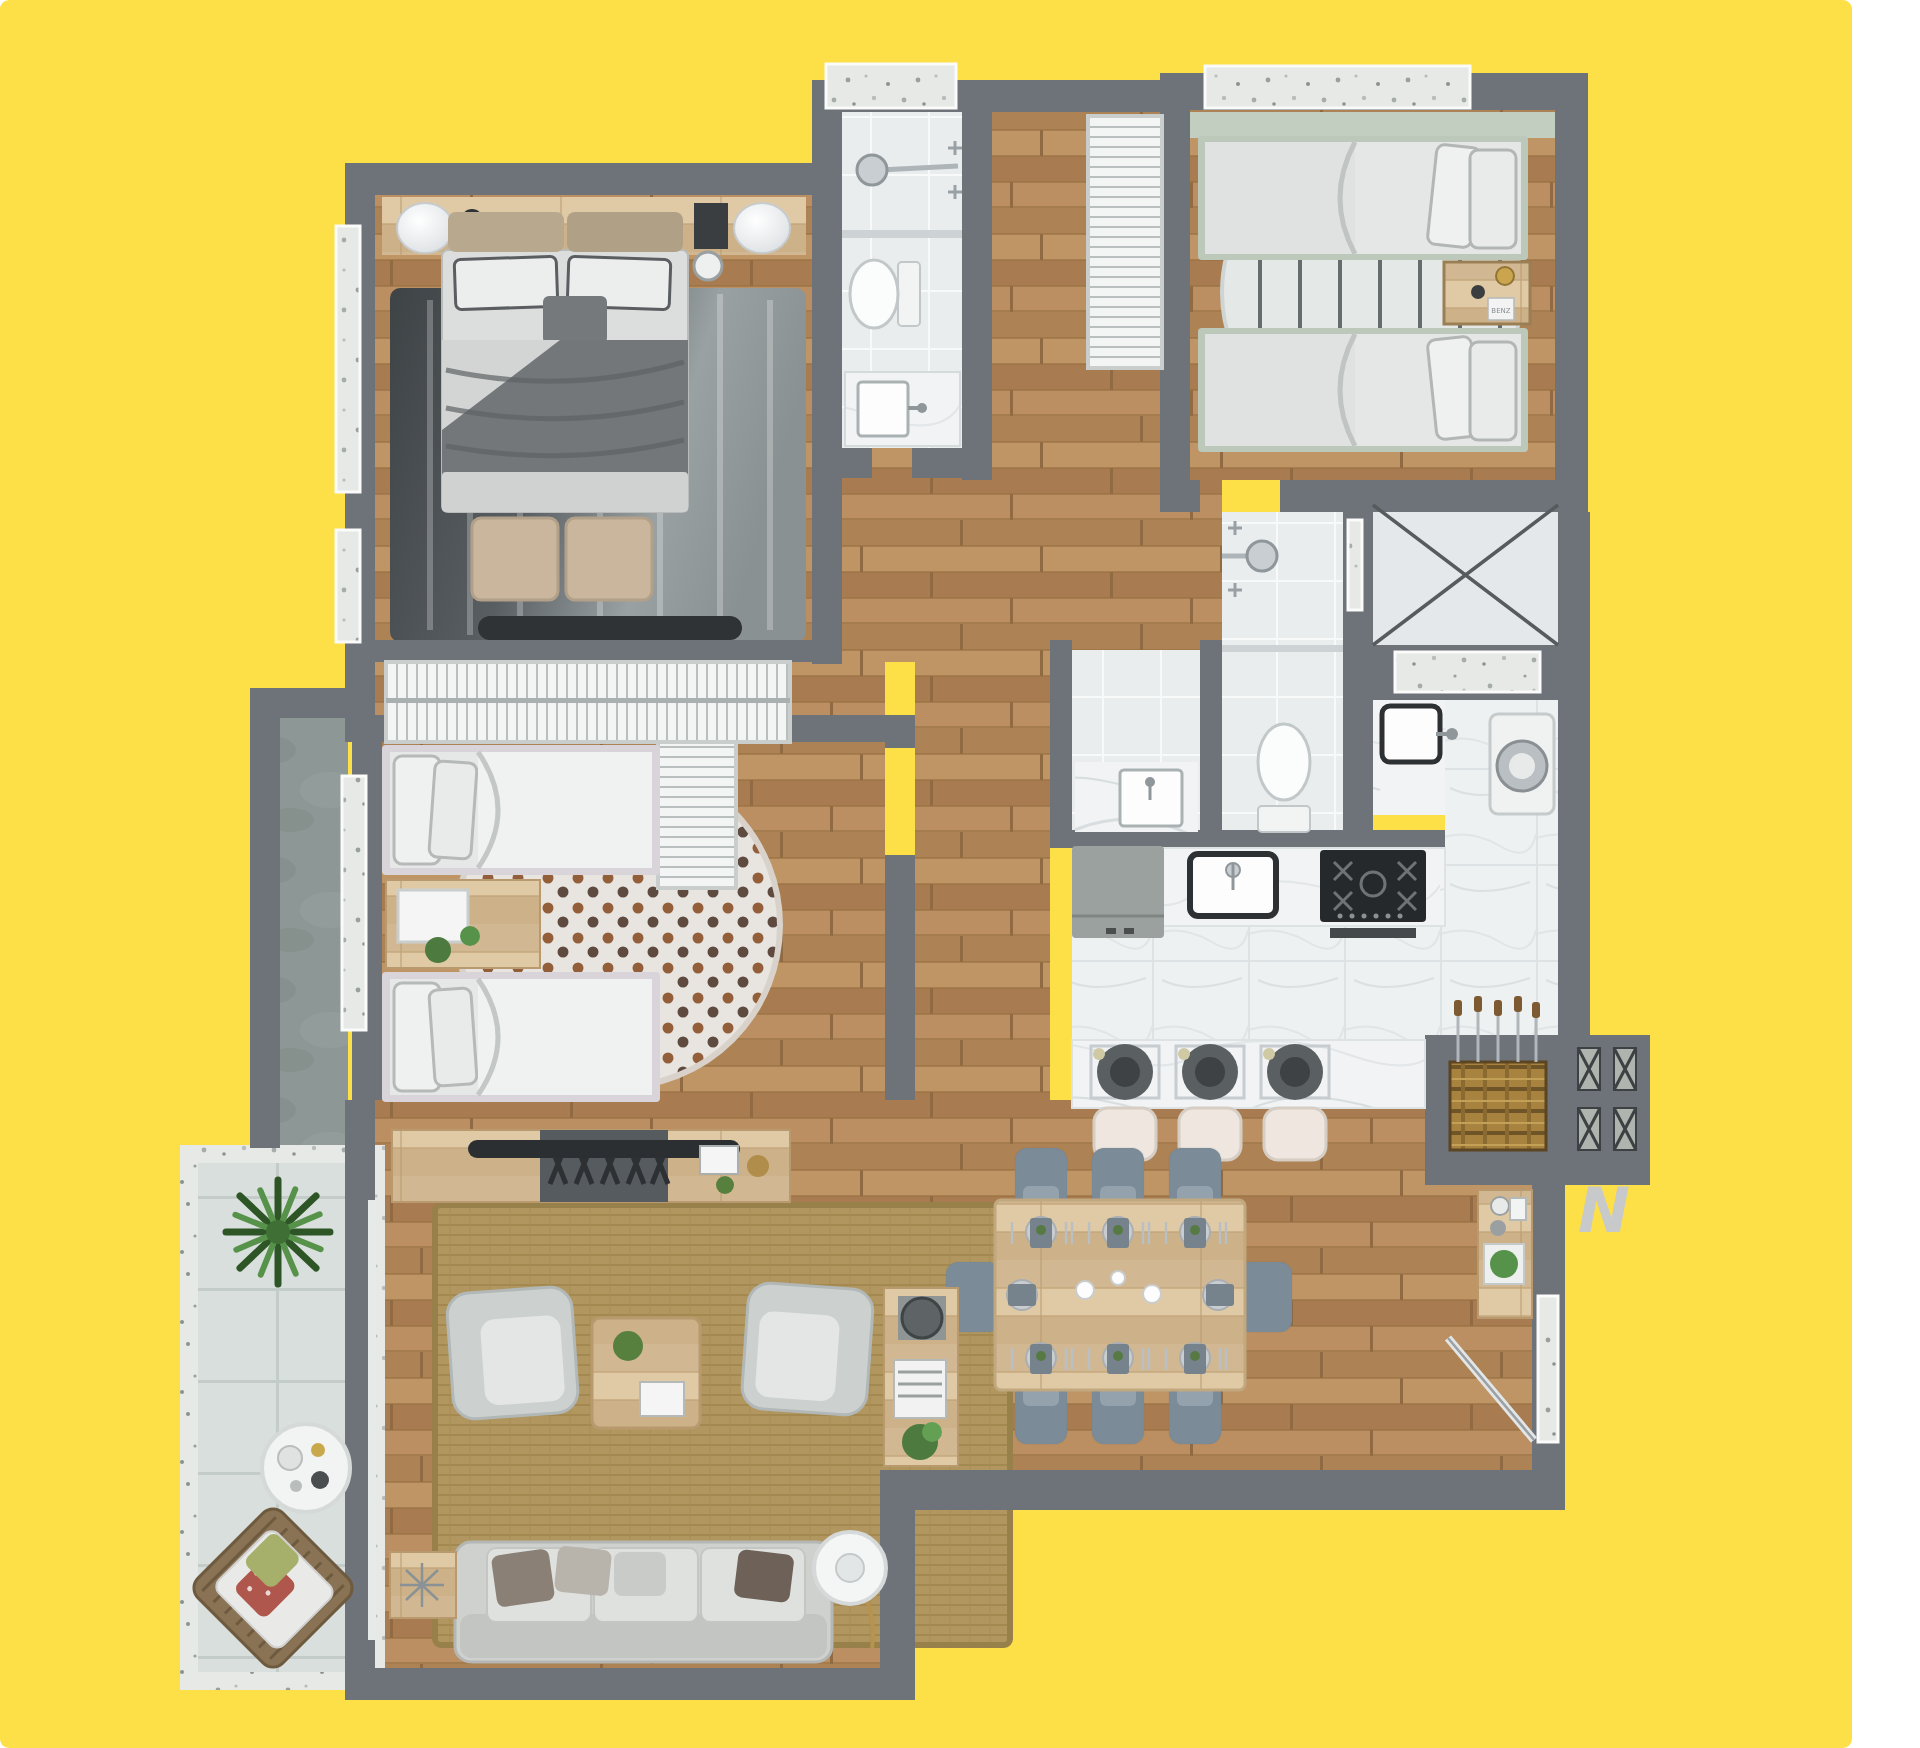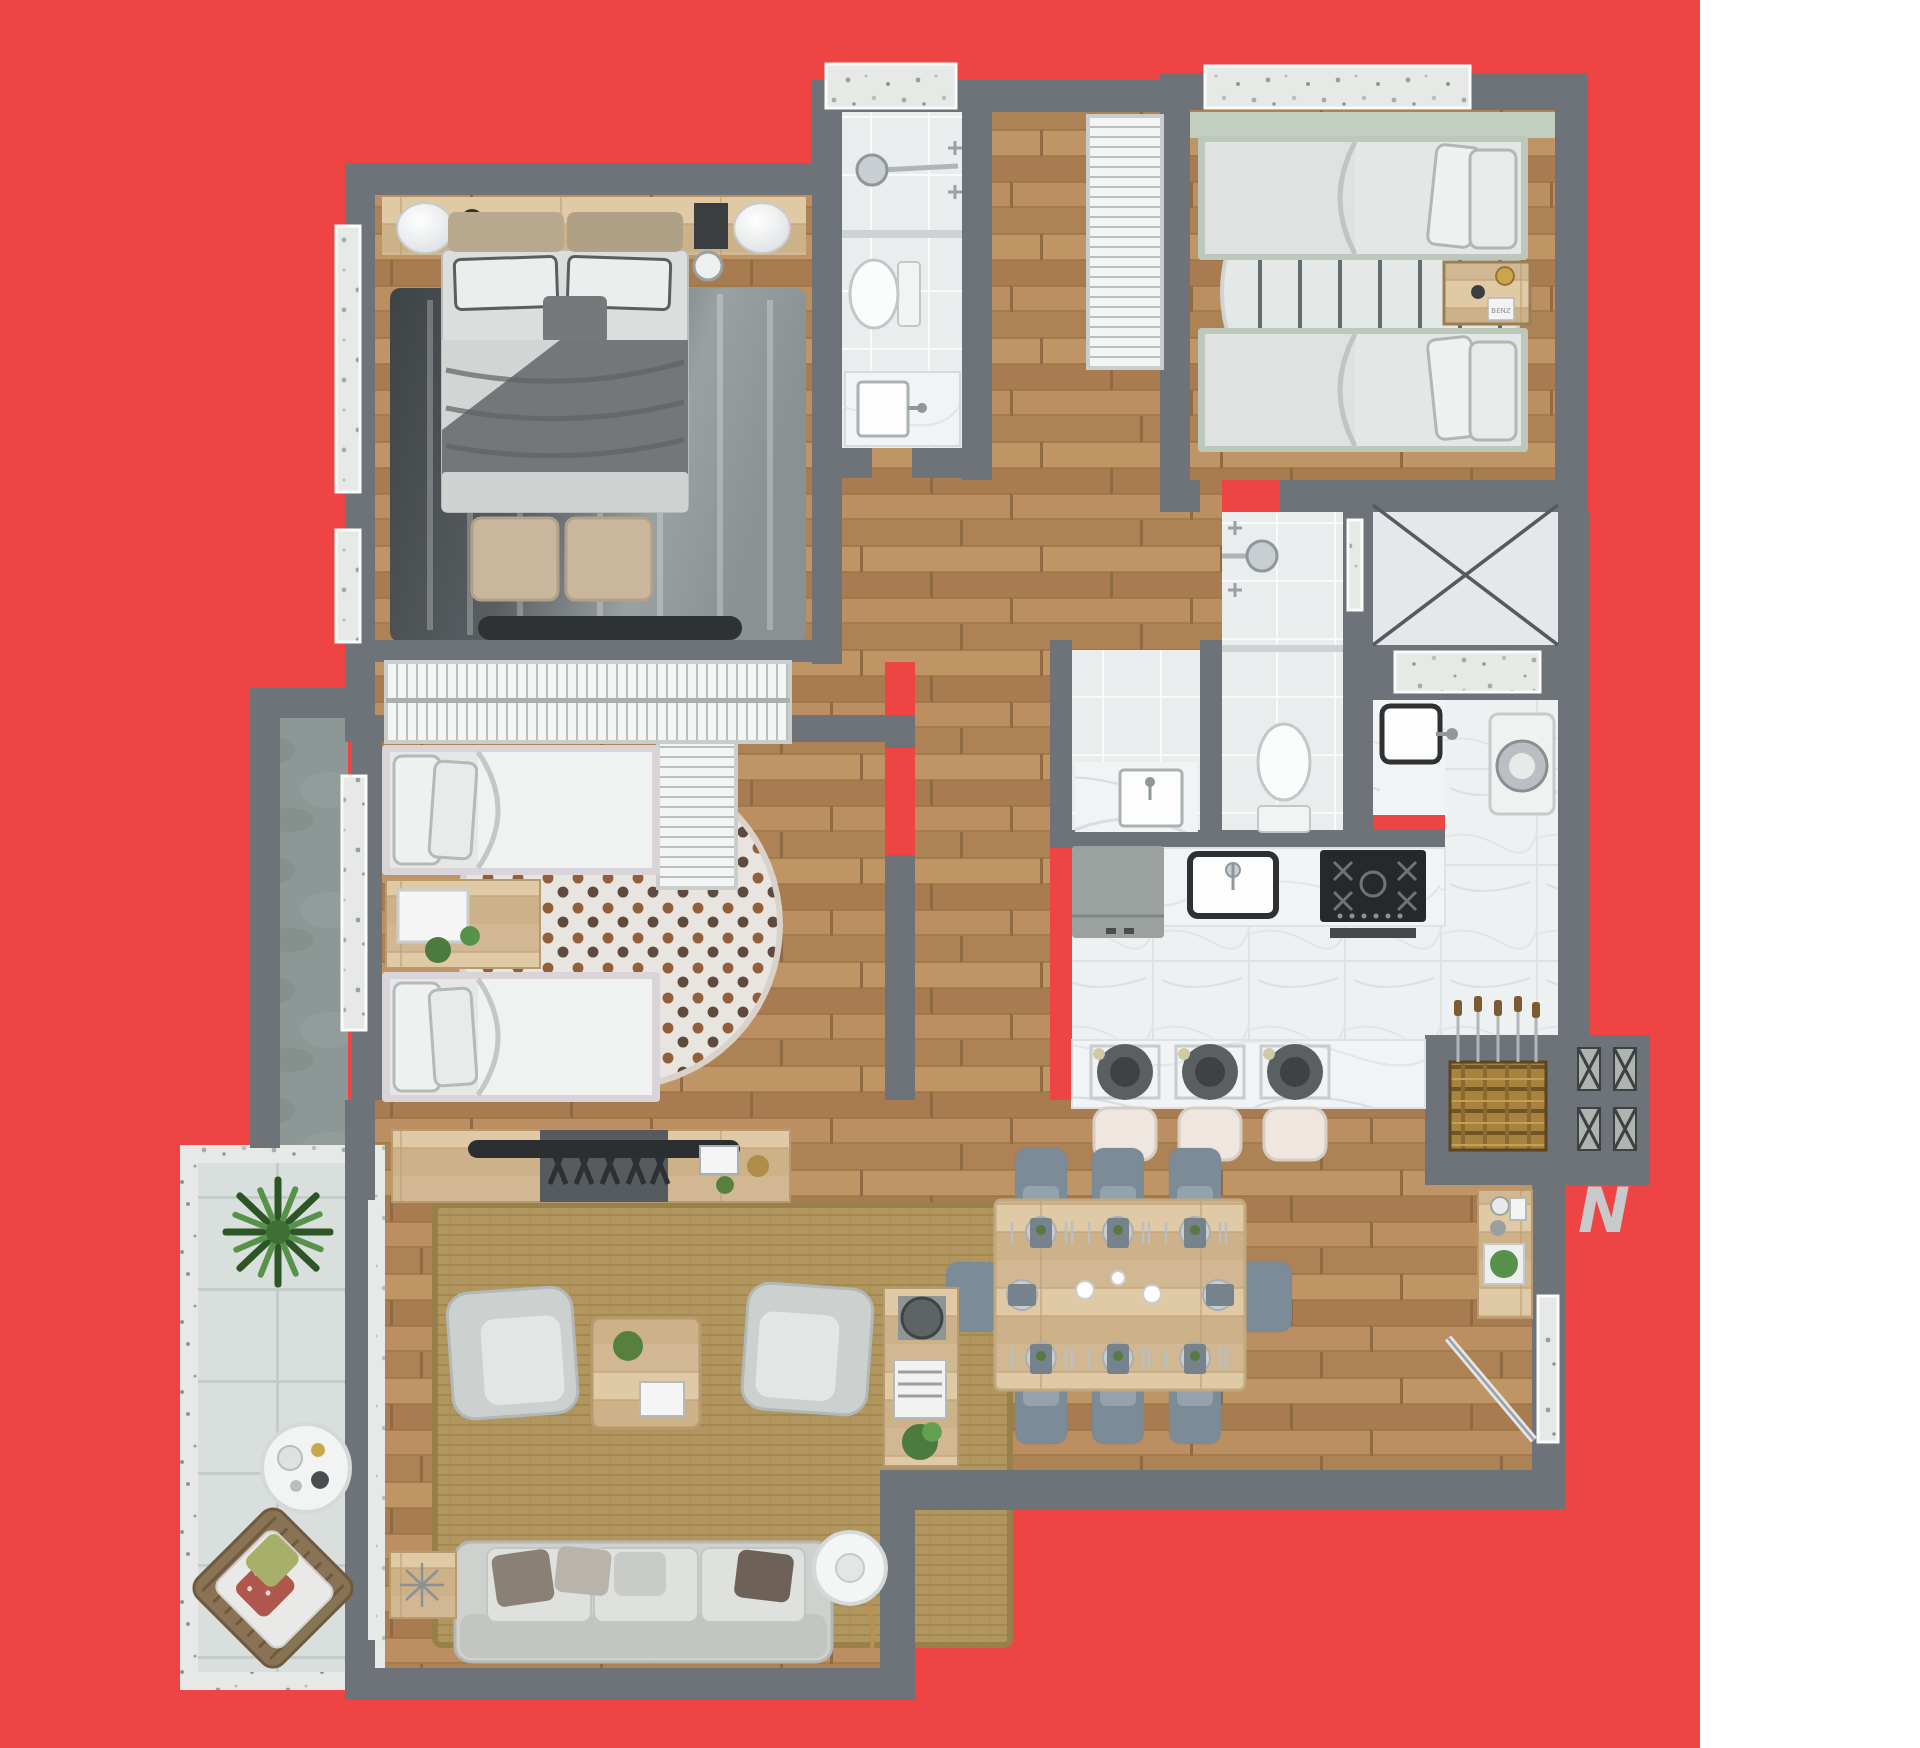--- a/index.html
+++ b/index.html
@@ -1,16 +1,16 @@
 <!DOCTYPE html>
 <html><head>
 <meta charset="utf-8">
 <style>
   html,body{margin:0;padding:0;background:#ffffff;font-family:"DejaVu Sans",sans-serif;}
-  .stage{position:relative;width:1700px;height:1748px;background:#ef4444;overflow:hidden;}
+  .stage{position:relative;width:1852px;height:1748px;background:#fde047;overflow:hidden;border-radius:9px;}
   svg{position:absolute;left:0;top:0;display:block;}
   text{user-select:none;}
 </style>
 </head>
 <body>
 
 <div class="stage">
 <svg width="1920" height="1748" viewBox="0 0 1920 1748">
 <defs>
   <pattern id="wood" width="180" height="104" patternUnits="userSpaceOnUse">

